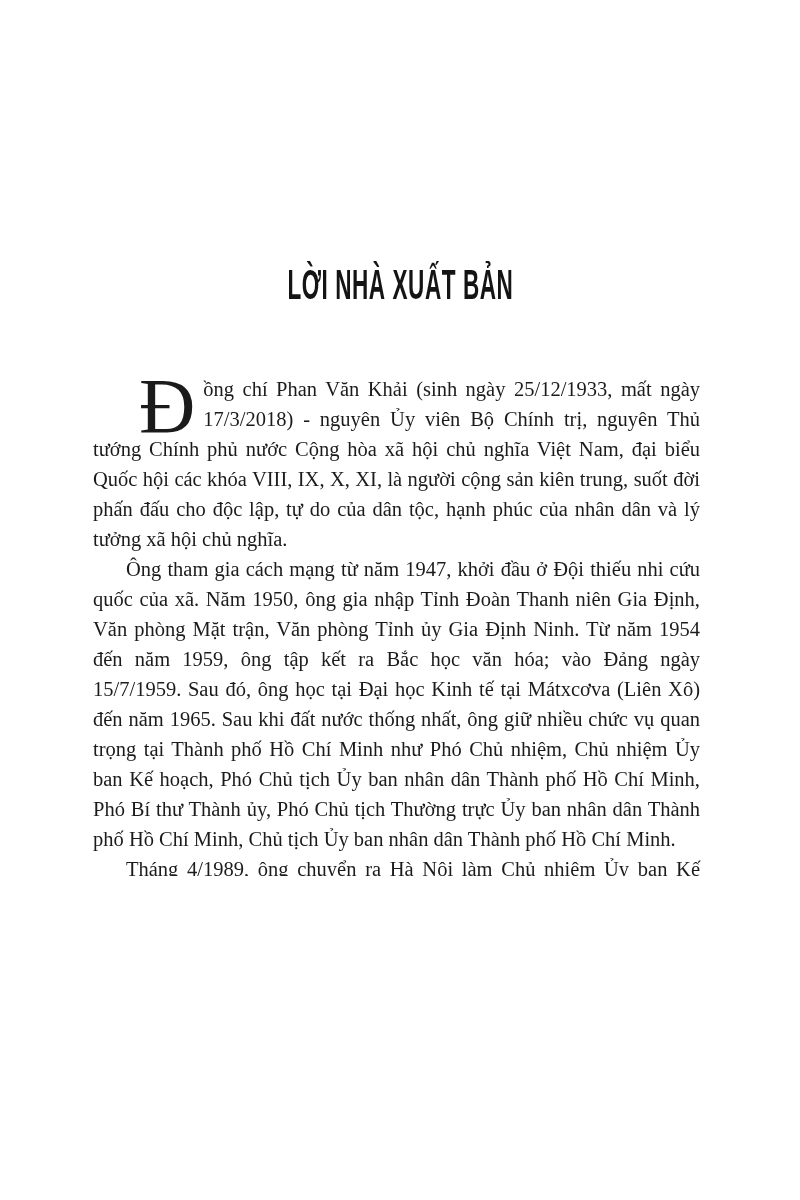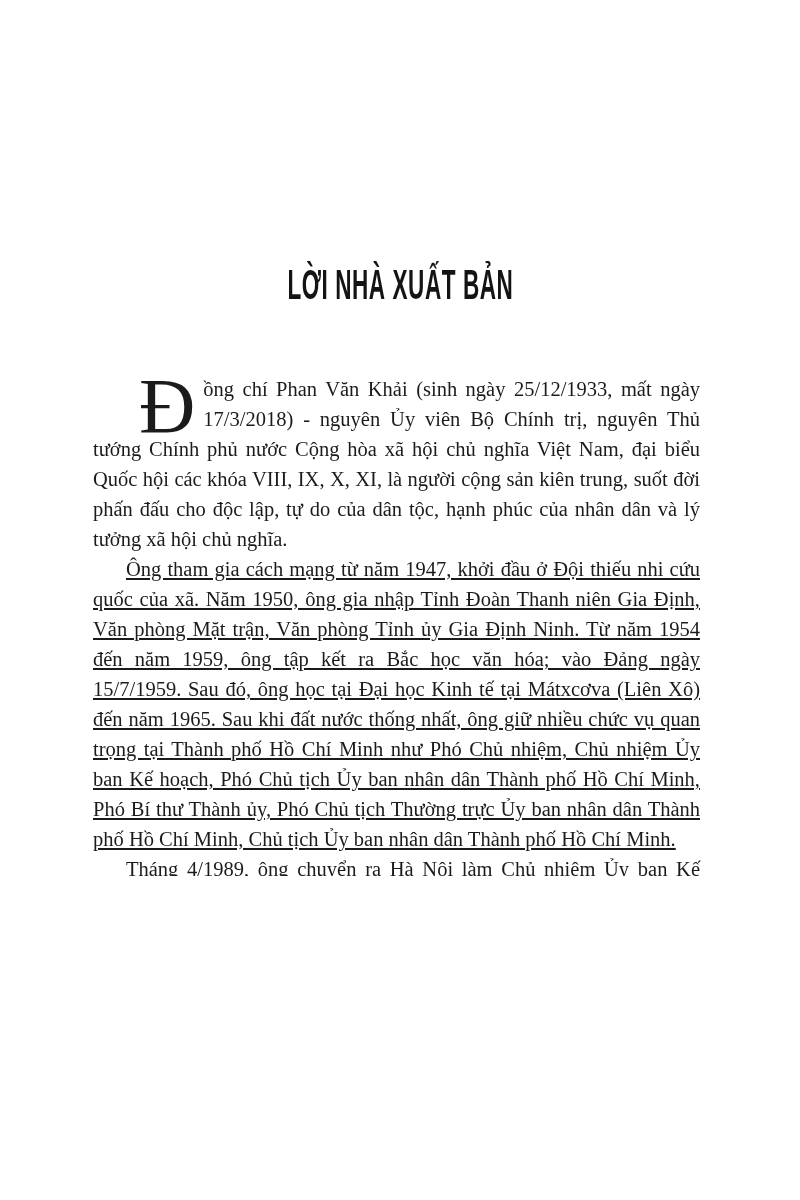--- a/index.html
+++ b/index.html
@@ -42,21 +42,20 @@
     line-height: 30px;
     text-align: justify;
     color: #1b1b1b;
   }
   .content p {
     margin: 0;
     padding: 0;
   }
   .content p.indented {
     text-indent: 33px;
-    text-decoration: underline;
   }
   .dropcap {
     float: left;
     font-family: "Liberation Serif", "DejaVu Serif", serif;
     font-size: 78px;
     line-height: 60px;
     height: 58px;
     margin: 2px 8px 0 46px;
     color: #1b1b1b;
   }

